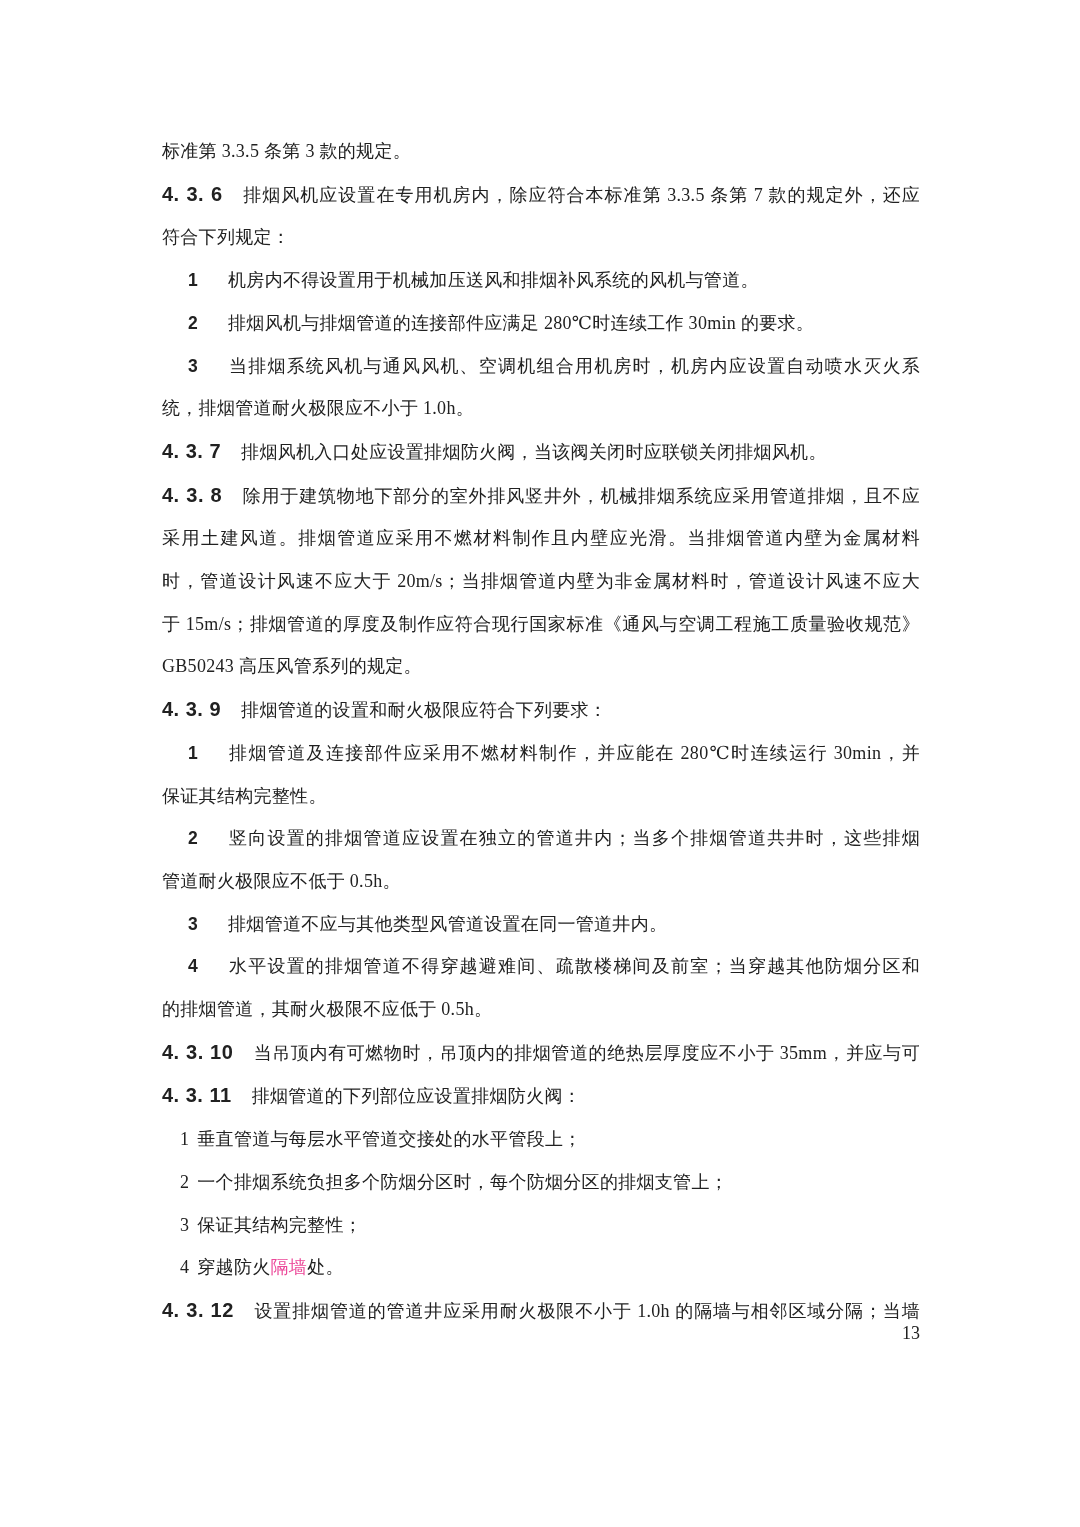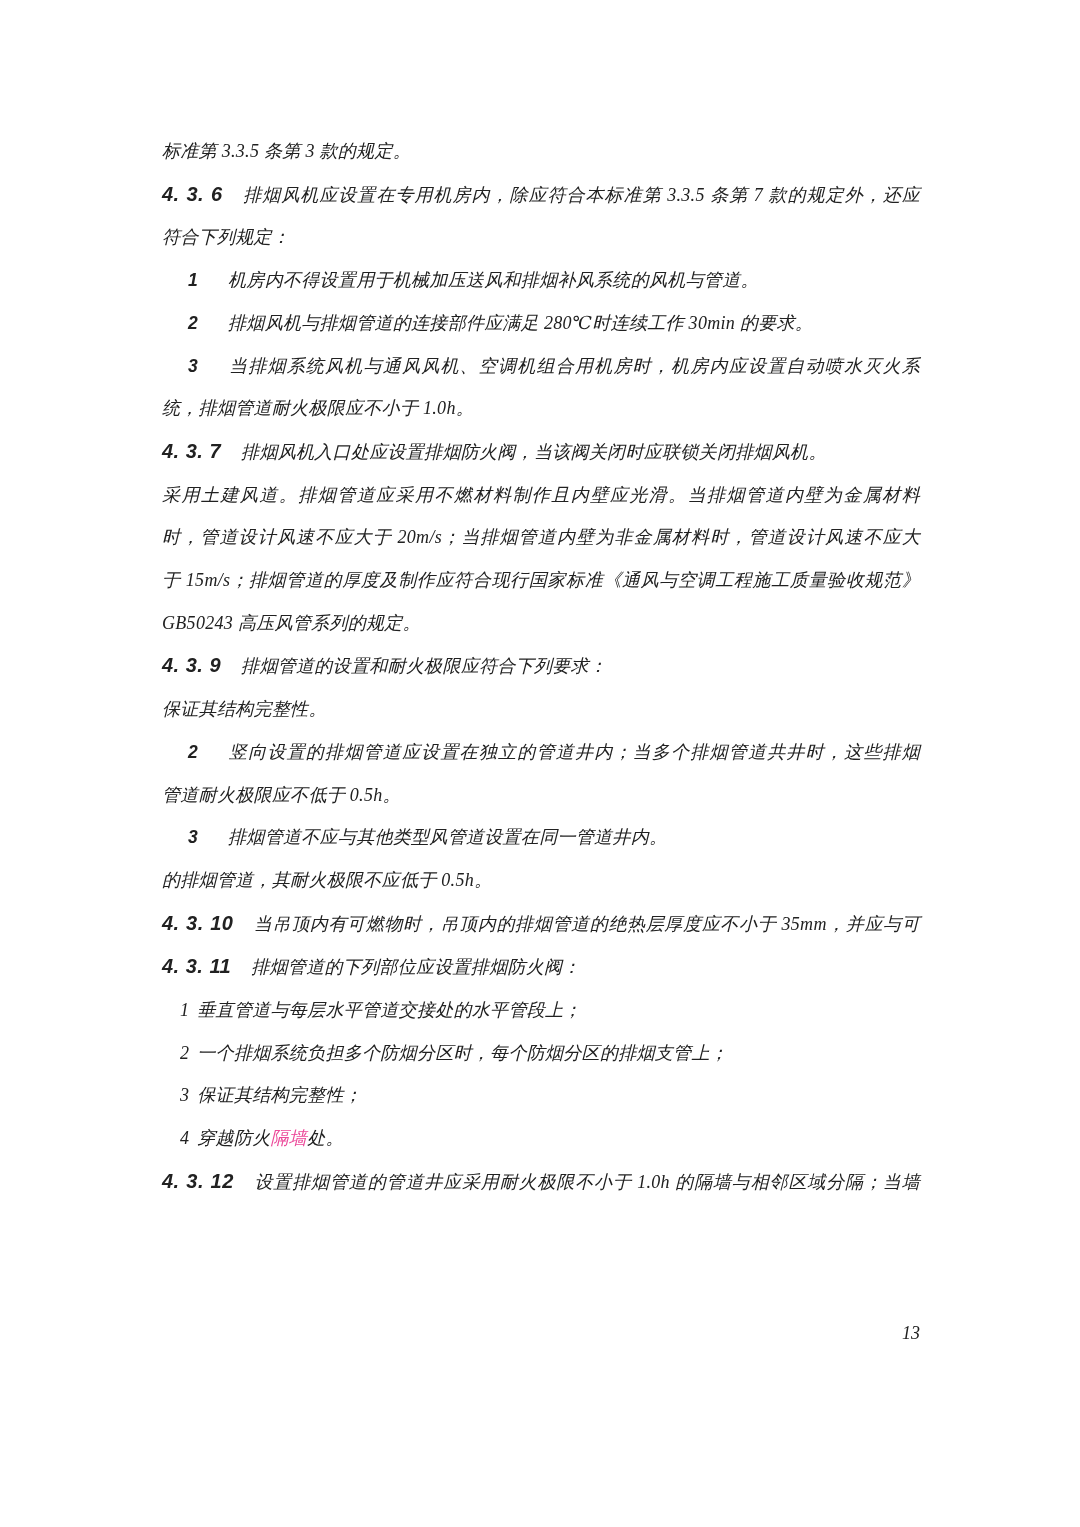--- a/index.html
+++ b/index.html
@@ -8,21 +8,20 @@
     background: #ffffff;
   }
   .page {
     position: relative;
     width: 984px;
     height: 1527px;
     background: #ffffff;
     overflow: hidden;
     font-family: "Liberation Serif", "DejaVu Serif", serif;
     color: #212121;
-    font-style: italic;
   }
   .content {
     position: absolute;
     left: 162px;
     top: 130px;
     width: 758px;
   }
   .line {
     font-size: 18px;
     line-height: 42.7px;
@@ -71,29 +70,32 @@
 <div class="page">
   <div class="content">
       <div class="line"><span>标准第 3.3.5 条第 3 款的规定。</span></div>
       <div class="line j"><span class="clause">4. 3. 6</span><span>排烟风机应设置在专用机房内，除应符合本标准第 3.3.5 条第 7 款的规定外，还应</span></div>
       <div class="line"><span>符合下列规定：</span></div>
       <div class="line ind1"><span class="item-num">1</span><span>机房内不得设置用于机械加压送风和排烟补风系统的风机与管道。</span></div>
       <div class="line ind1"><span class="item-num">2</span><span>排烟风机与排烟管道的连接部件应满足 280℃时连续工作 30min 的要求。</span></div>
       <div class="line j ind1"><span class="item-num">3</span><span>当排烟系统风机与通风风机、空调机组合用机房时，机房内应设置自动喷水灭火系</span></div>
       <div class="line"><span>统，排烟管道耐火极限应不小于 1.0h。</span></div>
       <div class="line"><span class="clause">4. 3. 7</span><span>排烟风机入口处应设置排烟防火阀，当该阀关闭时应联锁关闭排烟风机。</span></div>
+      <div class="line j"><span class="clause">4. 3. 8</span><span>除用于建筑物地下部分的室外排风竖井外，机械排烟系统应采用管道排烟，且不应</span></div>
       <div class="line j"><span>采用土建风道。排烟管道应采用不燃材料制作且内壁应光滑。当排烟管道内壁为金属材料</span></div>
       <div class="line j"><span>时，管道设计风速不应大于 20m/s；当排烟管道内壁为非金属材料时，管道设计风速不应大</span></div>
       <div class="line j"><span>于 15m/s；排烟管道的厚度及制作应符合现行国家标准《通风与空调工程施工质量验收规范》</span></div>
       <div class="line"><span>GB50243 高压风管系列的规定。</span></div>
       <div class="line"><span class="clause">4. 3. 9</span><span>排烟管道的设置和耐火极限应符合下列要求：</span></div>
+      <div class="line j ind1"><span class="item-num">1</span><span>排烟管道及连接部件应采用不燃材料制作，并应能在 280℃时连续运行 30min，并</span></div>
       <div class="line"><span>保证其结构完整性。</span></div>
       <div class="line j ind1"><span class="item-num">2</span><span>竖向设置的排烟管道应设置在独立的管道井内；当多个排烟管道共井时，这些排烟</span></div>
       <div class="line"><span>管道耐火极限应不低于 0.5h。</span></div>
       <div class="line ind1"><span class="item-num">3</span><span>排烟管道不应与其他类型风管道设置在同一管道井内。</span></div>
+      <div class="line j ind1"><span class="item-num">4</span><span>水平设置的排烟管道不得穿越避难间、疏散楼梯间及前室；当穿越其他防烟分区和</span></div>
       <div class="line"><span>的排烟管道，其耐火极限不应低于 0.5h。</span></div>
       <div class="line j"><span class="clause">4. 3. 10</span><span>当吊顶内有可燃物时，吊顶内的排烟管道的绝热层厚度应不小于 35mm，并应与可</span></div>
       <div class="line"><span class="clause">4. 3. 11</span><span>排烟管道的下列部位应设置排烟防火阀：</span></div>
       <div class="line ind2"><span class="num">1</span><span>垂直管道与每层水平管道交接处的水平管段上；</span></div>
       <div class="line ind2"><span class="num">2</span><span>一个排烟系统负担多个防烟分区时，每个防烟分区的排烟支管上；</span></div>
       <div class="line ind2"><span class="num">3</span><span>保证其结构完整性；</span></div>
       <div class="line ind2"><span class="num">4</span><span>穿越防火</span><span class="red">隔墙</span><span>处。</span></div>
       <div class="line j"><span class="clause">4. 3. 12</span><span>设置排烟管道的管道井应采用耐火极限不小于 1.0h 的隔墙与相邻区域分隔；当墙</span></div>
     </div>
   <div class="page-number">13</div>

